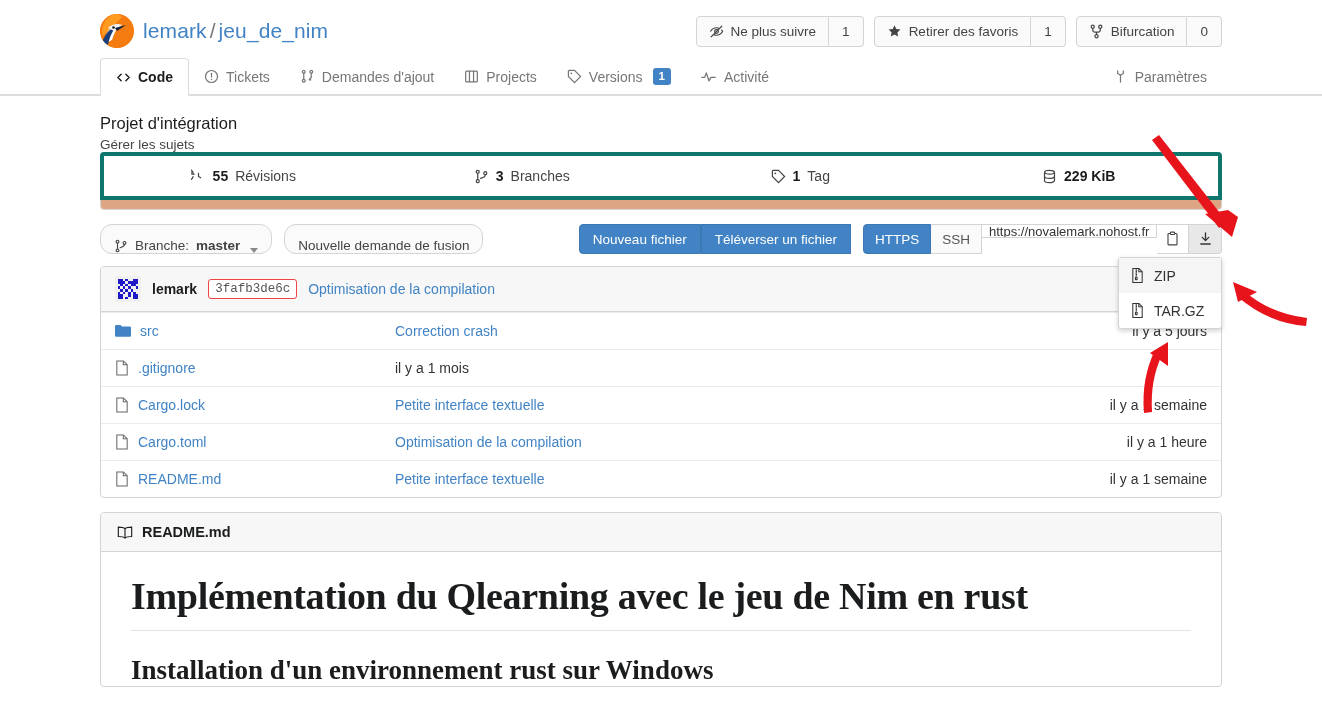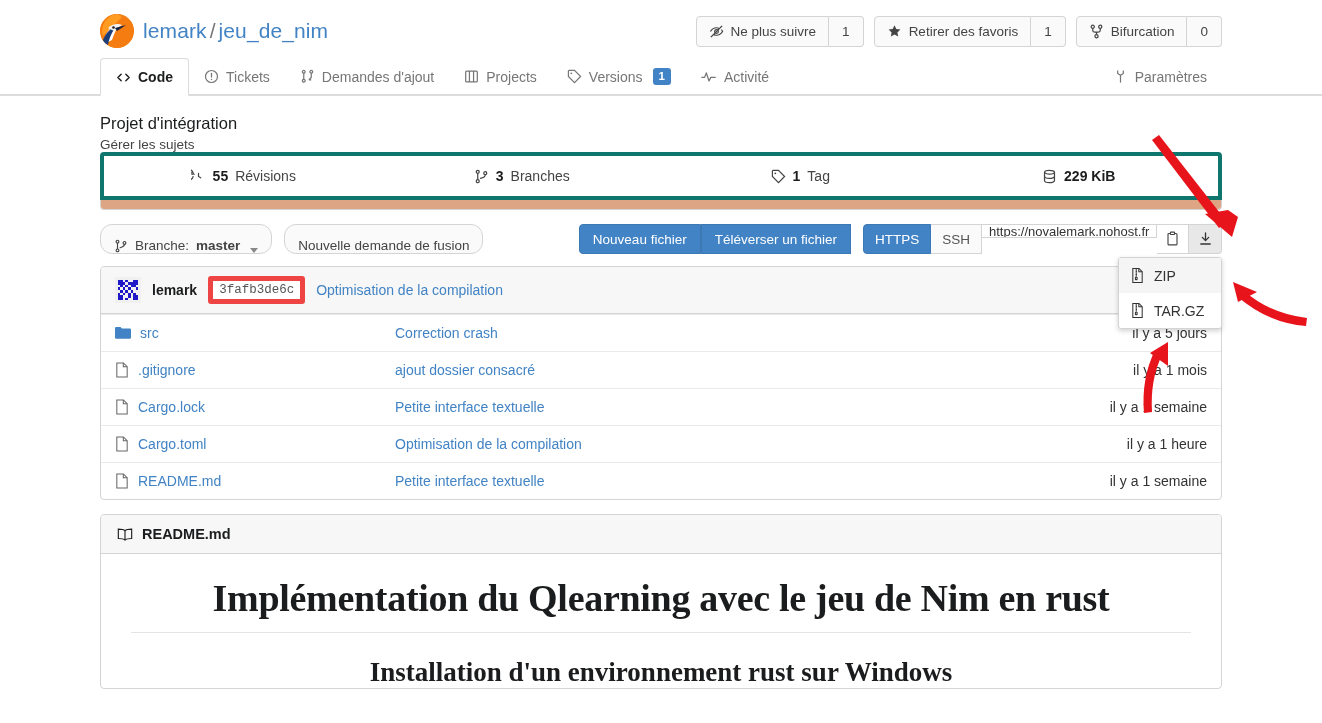--- a/index.html
+++ b/index.html
@@ -151,39 +151,39 @@
   .file-card { margin-top:12px; border:1px solid #d4d4d5; border-radius:4px; overflow:hidden; }
   .commit-bar {
     display:flex; align-items:center; gap:11px;
     background:#f7f7f7; padding:9px 14px; border-bottom:1px solid #d4d4d5;
     font-size:14px;
   }
   .identicon { width:26px; height:26px; border-radius:3px; flex:0 0 auto; }
   .commit-author { font-weight:bold; color:#1b1c1d; }
   .commit-sha {
     font-family:"Liberation Mono", monospace; font-size:12.5px; color:#555;
-    border:5px solid #ef4444; border-radius:3px; padding:2px 6px; background:#fff;
+    border:1px solid #ef4444; border-radius:3px; padding:2px 6px; background:#fff;
   }
   .commit-msg { color:#4183c4; }
 
   .frow { display:flex; align-items:center; height:37px; border-top:1px solid #eaeaea; font-size:14px; padding:0 14px; }
   .frow:first-of-type { border-top:none; }
   .fname { width:280px; display:flex; align-items:center; gap:9px; }
   .fname a { color:#4183c4; text-decoration:none; }
   .fmsg { flex:1; color:#4183c4; }
   .fage { color:#333; text-align:right; white-space:nowrap; }
 
   
   .readme-card { margin-top:14px; border:1px solid #d4d4d5; border-radius:4px; overflow:hidden; }
   .readme-head {
     background:#f7f7f7; padding:11px 16px; border-bottom:1px solid #d4d4d5;
     font-weight:bold; font-size:14.5px; color:#1b1c1d;
     display:flex; align-items:center; gap:9px;
   }
-  .readme-body { padding:22px 30px 0 30px;text-align:center; }
+  .readme-body { padding:22px 30px 0 30px; }
   .rm-h1 {
     font-family:"Liberation Serif", serif;
     font-size:38px; font-weight:bold; color:#1b1c1d;
     margin:0 0 12px 0; letter-spacing:-.3px;
   }
   .rm-hr { height:1px; background:#e4e4e4; margin:0 0 24px 0; }
   .rm-h2 {
     font-family:"Liberation Serif", serif;
     font-size:27px; font-weight:bold; color:#1b1c1d; margin:0;
   }
@@ -525,21 +525,20 @@
     <div class="frow">
       <div class="fname">
         <span>
           <svg width="14" height="16" viewBox="0 0 14 17" fill="none" stroke="#666" stroke-width="1.1">
             <path d="M1.5 1h7L12.5 5v11h-11z"></path>
               <path d="M8.4 1.1V5h4"></path>
           </svg>
         </span>
         <a href="#">.gitignore</a>
       </div>
-      <div class="fmsg">ajout dossier consacré</div>
       <div class="fage">il y a 1 mois</div>
     </div>
 
     <div class="frow">
       <div class="fname">
         <span>
           <svg width="14" height="16" viewBox="0 0 14 17" fill="none" stroke="#666" stroke-width="1.1">
             <path d="M1.5 1h7L12.5 5v11h-11z"></path>
               <path d="M8.4 1.1V5h4"></path>
           </svg>

